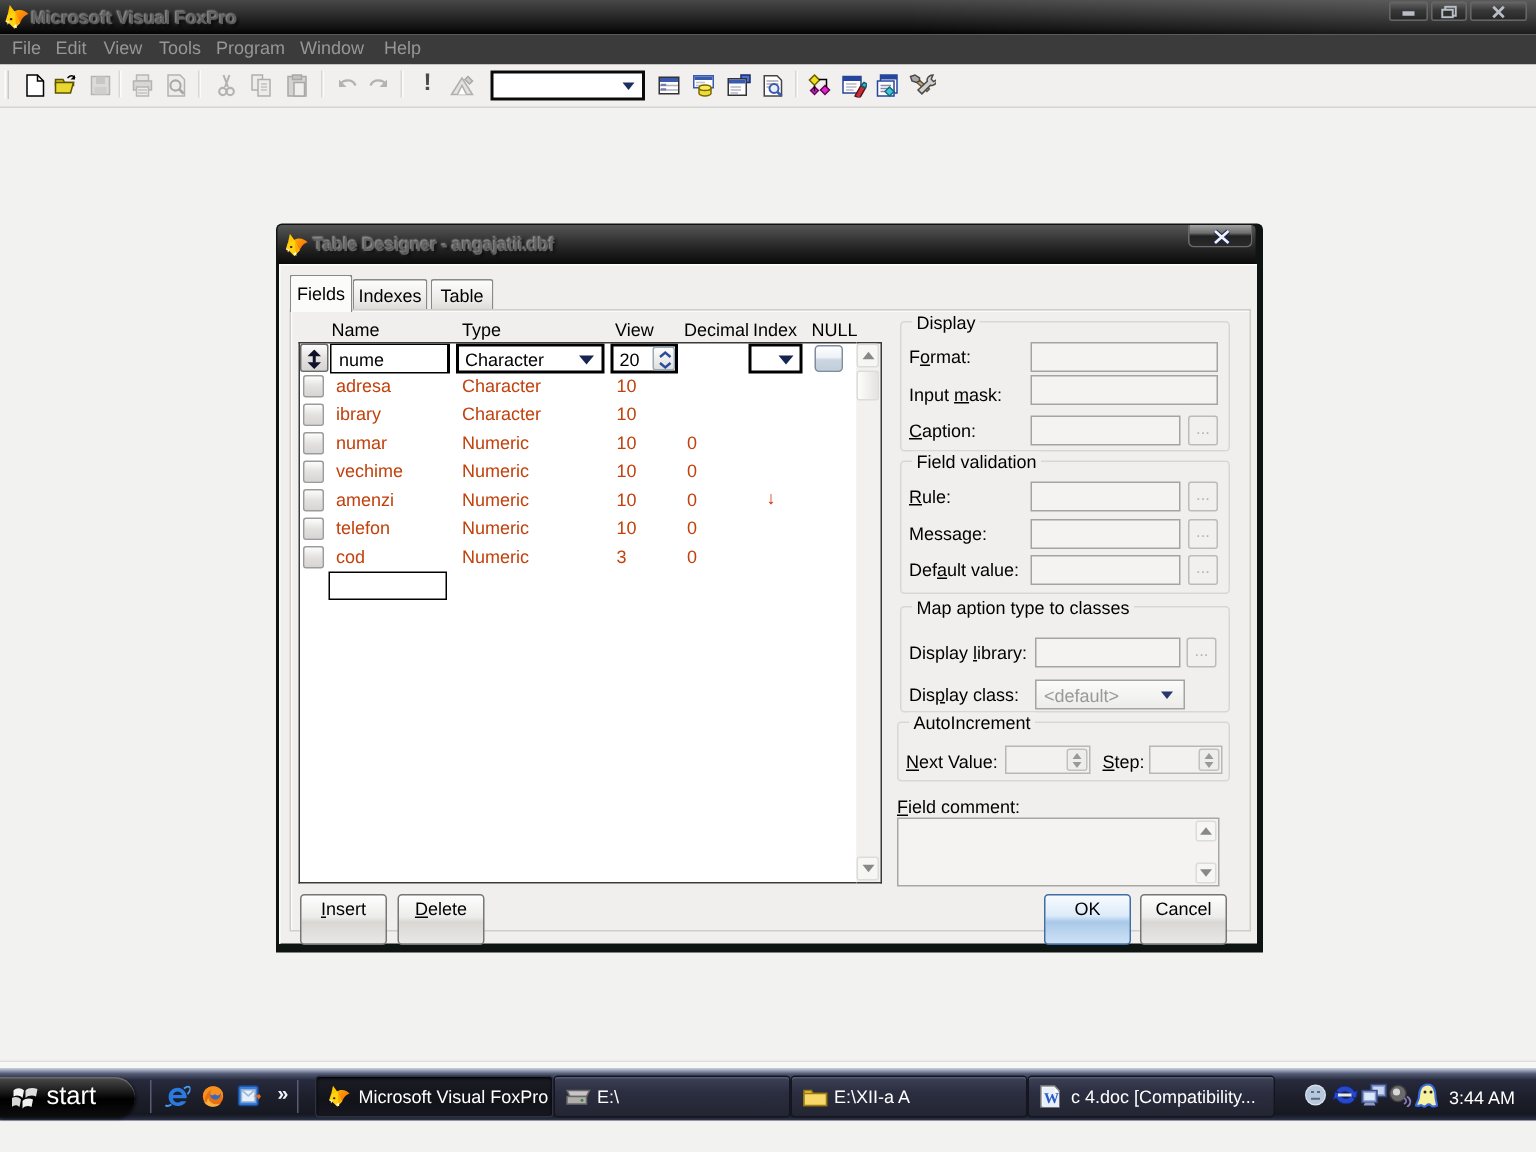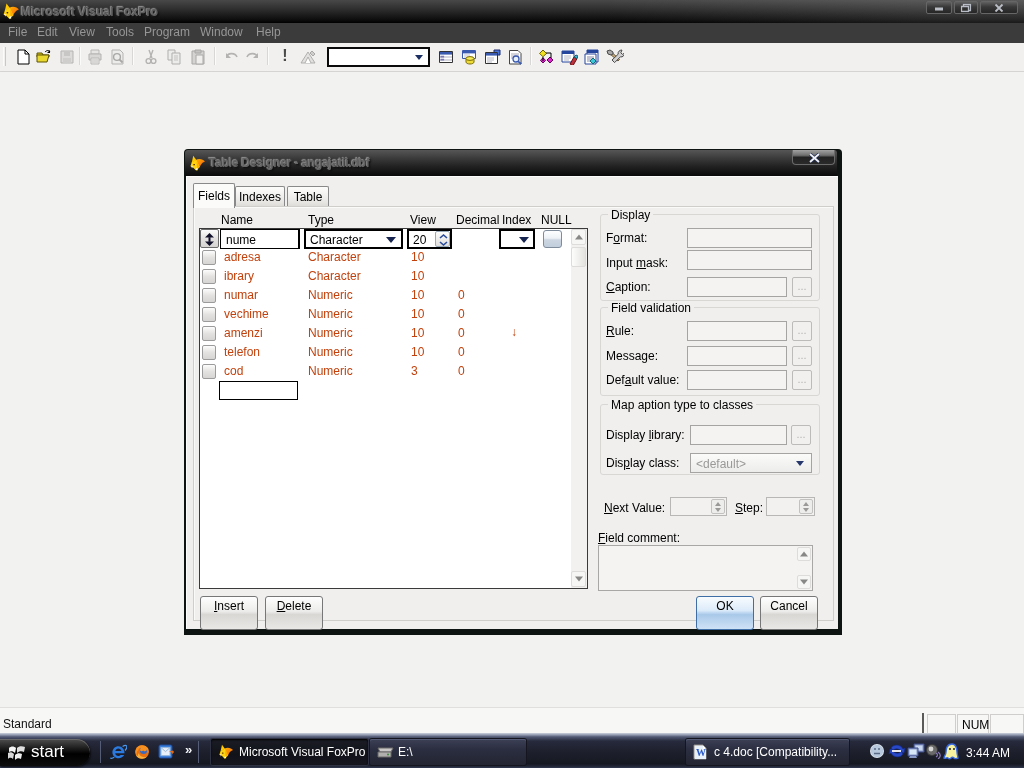--- a/index.html
+++ b/index.html
@@ -17,21 +17,21 @@
 #toolbar{left:0;top:43px;width:1024px;height:29px;background:#f1f0ef;border-bottom:1px solid #d5d4d2}
 .tbi{position:absolute;top:6px}
 .tsep{position:absolute;top:4px;width:2px;height:18px;border-left:1px solid #d8d7d5;border-right:1px solid #fbfbfa}
 #tcombo{position:absolute;left:327px;top:4px;width:103px;height:20px;background:#fff;border:2px solid #0a0a0a}
 #tcombo .arr{position:absolute;right:5px;top:6px;width:0;height:0;border-left:4px solid transparent;border-right:4px solid transparent;border-top:5px solid #1c2f63}
 
 #statusbar{left:0;top:707px;width:1024px;height:26px;background:#f7f7f5;border-top:1px solid #e0dfdd}
 #statusbar .txt{position:absolute;left:3px;top:9px;font-size:12px;color:#111}
 .scell{position:absolute;top:6px;height:20px;border:1px solid #cfcecc;background:#f7f7f5}
 
-#taskbar{left:0;top:733px;width:1024px;height:35px;background:linear-gradient(180deg,#ccd1dd 0%,#96a0b4 5%,#525a74 11%,#272a3c 23%,#1d1f2c 55%,#161821 88%,#222636 95%,#333b52 100%)}
+#taskbar{left:0;top:712px;width:1024px;height:35px;background:linear-gradient(180deg,#ccd1dd 0%,#96a0b4 5%,#525a74 11%,#272a3c 23%,#1d1f2c 55%,#161821 88%,#222636 95%,#333b52 100%)}
 #startbtn{position:absolute;left:0;top:6px;width:90px;height:27px;border-radius:0 14px 14px 0;background:linear-gradient(180deg,#4e4e4e 0%,#232323 30%,#000 55%,#0d0d0d 100%);box-shadow:inset 0 1px 0 #6a6a6a, 1px 1px 2px rgba(0,0,0,.6)}
 #startbtn .stxt{position:absolute;left:31px;top:3px;color:#fff;font-size:17px;text-shadow:0 1px 2px #000}
 .qsep{position:absolute;top:8px;width:1px;height:22px;background:#555d76}
 .taskbtn{position:absolute;top:6px;height:26px;border-radius:2px;font-size:12px;color:#fff;background:linear-gradient(180deg,#3d4157 0%,#2b2e40 40%,#232532 100%);box-shadow:inset 0 1px 0 #545a73, 0 0 0 1px #14151e}
 .taskbtn.active{background:linear-gradient(180deg,#1b1d26 0%,#121319 60%,#16171f 100%);box-shadow:inset 0 1px 2px #000, 0 0 0 1px #2e3242}
 .taskbtn .ticon{position:absolute;left:7px;top:5px}
 .taskbtn .tl{position:absolute;left:28px;top:6px;white-space:nowrap;overflow:hidden}
 #clock{position:absolute;left:966px;top:13px;color:#fff;font-size:12px}
 .tray{position:absolute;top:10px}
 
@@ -304,20 +304,27 @@
       </svg>
 <span class="tl">Microsoft Visual FoxPro</span>
     </div>
 <div class="taskbtn" style="left:370px;width:156px">
 <svg class="ticon" style="top:8px" width="17" height="11">
         <path d="M1 1h15l-2 4H3z" fill="#c8c7c5" stroke="#6a6968"></path>
         <path d="M1 5h13v5H1z" fill="#b0afad" stroke="#6a6968"></path>
         <circle cx="11" cy="7.5" r="1" fill="#3a8a3a"></circle>
       </svg>
 <span class="tl">E:\</span>
+    </div>
+<div class="taskbtn" style="left:528px;width:156px">
+<svg class="ticon" style="top:6px" width="17" height="14">
+        <path d="M1 3h5l1 2h9v8H1z" fill="#f0c040" stroke="#9a7a10"></path>
+        <path d="M1 5h15v8H1z" fill="#f8d868" stroke="#9a7a10"></path>
+      </svg>
+<span class="tl">E:\XII-a A</span>
     </div>
 <div class="taskbtn" style="left:686px;width:163px">
 <svg class="ticon" style="top:5px" width="14" height="16">
         <path d="M1 1h9l3 3v11H1z" fill="#fff" stroke="#8a8988"></path>
         <path d="M2 2h8v3h3v10H2z" fill="#e8f0fa"></path>
         <text x="3" y="12" font-size="10" font-weight="bold" fill="#2a5ac8" font-family="Liberation Serif">W</text>
       </svg>
 <span class="tl">c 4.doc [Compatibility...</span>
     </div>
 
@@ -488,22 +495,25 @@
       <div class="inp" style="left:501px;top:194px;width:100px"></div>
       <div class="dots" style="left:606px;top:194px">...</div>
 
 <div class="group" style="left:414px;top:228px;width:220px;height:71px">
         <span class="glabel">Map aption type to classes</span>
       </div>
 <span class="lbl" style="left:420px;top:252px">Display <u>l</u>ibrary:</span>
       <div class="inp" style="left:504px;top:249px;width:97px"></div>
       <div class="dots" style="left:605px;top:249px">...</div>
 <span class="lbl" style="left:420px;top:280px">Dis<u>p</u>lay class:</span>
-<div class="inp" style="left:504px;top:277px;width:122px;background:linear-gradient(180deg,#fbfbfa,#ececea);color:#9a9998;font-size:12px;padding:3px 0 0 5px">&lt;default&gt;<div class="navarr" style="right:7px;top:7px;border-top-color:#26386c"></div></div>
-
+<div class="inp" style="left:504px;top:277px;width:100px;background:linear-gradient(180deg,#fbfbfa,#ececea);color:#9a9998;font-size:12px;padding:3px 0 0 5px">&lt;default&gt;<div class="navarr" style="right:7px;top:7px;border-top-color:#26386c"></div></div>
+
+<div class="group" style="left:412px;top:305px;width:222px;height:40px">
+        <span class="glabel">AutoIncrement</span>
+      </div>
 <span class="lbl" style="left:418px;top:325px"><u>N</u>ext Value:</span>
 <div class="inp" style="left:484px;top:321px;width:57px;height:19px;background:#f2f1f0;border-color:#b8b7b5">
         <div style="position:absolute;right:1px;top:1px;width:14px;height:15px;background:#ededeb;border:1px solid #c2c1bf;border-radius:2px">
           <div class="navarr" style="left:3px;top:2px;border-top:none;border-bottom:4px solid #9a9998;border-left-width:3.5px;border-right-width:3.5px"></div>
           <div class="navarr" style="left:3px;top:8px;border-top:4px solid #9a9998;border-left-width:3.5px;border-right-width:3.5px"></div>
         </div>
       </div>
 <span class="lbl" style="left:549px;top:325px"><u>S</u>tep:</span>
 <div class="inp" style="left:580px;top:321px;width:49px;height:19px;background:#f2f1f0;border-color:#b8b7b5">
         <div style="position:absolute;right:1px;top:1px;width:14px;height:15px;background:#ededeb;border:1px solid #c2c1bf;border-radius:2px">

